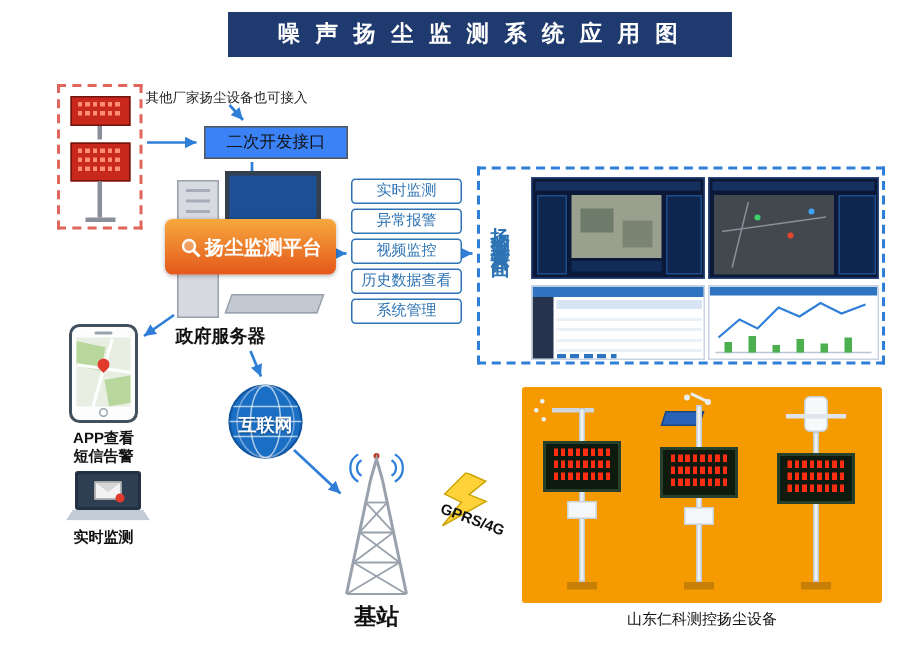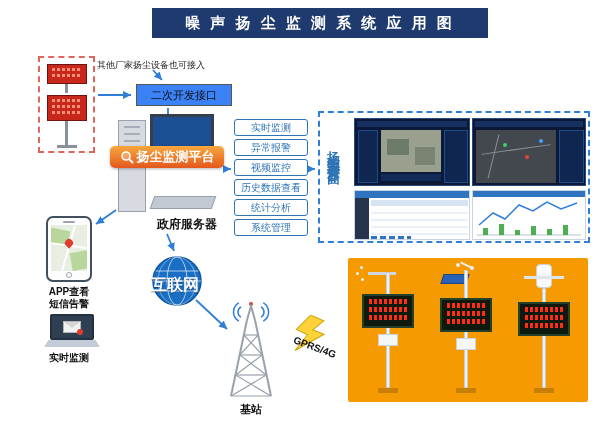--- a/index.html
+++ b/index.html
@@ -13,25 +13,25 @@
 
   .red-dashed { position:absolute; left:38px; top:56px; width:57px; height:97px;
     border:2px dashed var(--dashed-red,#e0655a); }
   .led-sign { position:absolute; background:var(--led-red,#c8271b); border:1px solid #6e140c; }
   .lrl { height:3px; margin:3px 4px 0; background:repeating-linear-gradient(90deg,#ff8d75 0 3px,rgba(0,0,0,0) 3px 5px); }
   .note { position:absolute; left:97px; top:59px; font-size:9px; color:#222; white-space:nowrap; }
 
   .iface { position:absolute; left:136px; top:84px; width:96px; height:22px; background:#3b82f6;
     border:1px solid #555; font-size:11px; color:#111; text-align:center; line-height:20px; z-index:3; }
 
-  .banner { position:absolute; left:110px; top:146px; width:114px; height:22px; border-radius:5px;
+  .banner { position:absolute; left:110px; top:146px; width:114px; height:37px; border-radius:5px;
     background:linear-gradient(180deg,var(--banner-top,#f7a83e),var(--banner-bottom,#e4581c));
     color:#fff; font-size:13px; font-weight:bold; display:flex; align-items:center; justify-content:center;
     gap:3px; box-shadow:0 1px 3px rgba(0,0,0,.3); z-index:4; }
-  .server-label { position:absolute; left:117px; top:216px; width:100px; text-align:right;
+  .server-label { position:absolute; left:117px; top:216px; width:100px; text-align:left;
     font-size:12px; font-weight:bold; color:#111; }
 
   .fn-col { position:absolute; left:234px; top:119px; width:74px; z-index:3; }
   .fn { width:74px; height:17px; margin-bottom:3px; background:#fff; border:1px solid var(--accent-blue,#2e74b5);
     border-radius:3px; color:var(--accent-blue,#2e74b5); font-size:10px; text-align:center; line-height:15px; }
 
   .panel { position:absolute; left:318px; top:111px; width:272px; height:132px;
     border:2px dashed var(--arrow-blue,#2f7ed8); }
   .panel-title { position:absolute; left:5px; top:28px; height:68px; writing-mode:vertical-lr;
     text-orientation:upright; font-size:13px; font-weight:bold; letter-spacing:3px; line-height:16px;
@@ -49,24 +49,24 @@
   .laptop { position:absolute; left:44px; top:314px; width:56px; height:34px; }
   .laptop-screen { position:absolute; left:6px; top:0; width:44px; height:26px; background:#2e3f52;
     border:2px solid #223041; border-radius:2px; display:flex; align-items:center; justify-content:center; }
   .laptop-base { position:absolute; left:0; top:26px; width:56px; height:7px; background:#c3ccd6;
     clip-path:polygon(8% 0,92% 0,100% 100%,0 100%); }
   .env { width:18px; height:12px; background:#f2f2f2; border:1px solid #b5b5b5; position:relative; }
   .env:before { content:""; position:absolute; left:0; top:0; width:0; height:0;
     border-left:8px solid transparent; border-right:8px solid transparent; border-top:6px solid #d6d6d6; }
   .env-badge { position:absolute; right:-3px; bottom:-3px; width:6px; height:6px; border-radius:50%; background:#e23b2e; }
 
-  .globe-label { position:absolute; left:151px; top:275px; width:52px; text-align:left;
-    color:#fff; font-size:16px; font-weight:bold; text-shadow:0 1px 1px rgba(0,0,0,.4); z-index:4; }
+  .globe-label { position:absolute; left:151px; top:275px; width:52px; text-align:center;
+    color:#fff; font-size:12px; font-weight:bold; text-shadow:0 1px 1px rgba(0,0,0,.4); z-index:4; }
   .station-label { position:absolute; left:222px; top:402px; width:58px; text-align:center;
-    font-size:11px; font-weight:bold; color:#111; }
+    font-size:15px; font-weight:bold; color:#111; }
   .gprs-label { position:absolute; left:292px; top:345px; width:64px; font-size:10px; font-weight:bold;
     color:#111; transform:rotate(20deg); }
 
   .orange-box { position:absolute; left:348px; top:258px; width:240px; height:144px;
     background:var(--showcase-orange,#f59a00); border-radius:2px; }
   .pole { position:absolute; width:4px; background:#eef1f4; border:1px solid #c4cbd2; }
   .led { position:absolute; width:52px; height:34px; background:#0d1a0d; border:2px solid #26402a; }
   .lr { height:5px; margin:3px 5px 0; background:repeating-linear-gradient(90deg,#ff2d12 0 3px,rgba(0,0,0,0) 3px 5px); }
   .sensor-box { position:absolute; width:20px; height:12px; background:#f4f6f8; border:1px solid #cbd2d8; }
   .pole-base { position:absolute; width:20px; height:5px; background:#c87f05; }
@@ -138,21 +138,20 @@
       <span>扬尘监测平台</span>
     </div>
   </div>
   <div class="server-label">政府服务器</div>
 
   <div class="fn-col">
     <div class="fn">实时监测</div>
     <div class="fn">异常报警</div>
     <div class="fn">视频监控</div>
     <div class="fn">历史数据查看</div>
-    <div class="fn">统计分析</div>
     <div class="fn">系统管理</div>
   </div>
 
   <div class="panel">
     <div class="panel-title">扬尘监测平台界面</div>
 
     <div class="shot dark-shot" style="left:34px;top:5px;width:116px;height:68px;">
       <div class="abs" style="left:2px;top:2px;width:110px;height:6px;background:#16305f;"></div>
       <div class="abs" style="left:3px;top:11px;width:20px;height:53px;background:#0f2750;border:1px solid #1f4d8a;"></div>
       <div class="abs" style="left:26px;top:11px;width:60px;height:42px;background:#9aa08e;"></div>
@@ -296,14 +295,15 @@
       <div class="abs" style="left:176px;top:18px;width:40px;height:3px;background:#dfe5ea;"></div>
       <div class="pole" style="left:194px;top:30px;height:100px;"></div>
       <div class="led" style="left:170px;top:44px;">
         <div class="lr"></div>
           <div class="lr"></div>
           <div class="lr"></div>
       </div>
       <div class="pole-base" style="left:186px;top:130px;"></div>
     </div>
   </div>
+  <div class="vendor-label">山东仁科测控扬尘设备</div>
 
 </div>
 
 </body></html>

